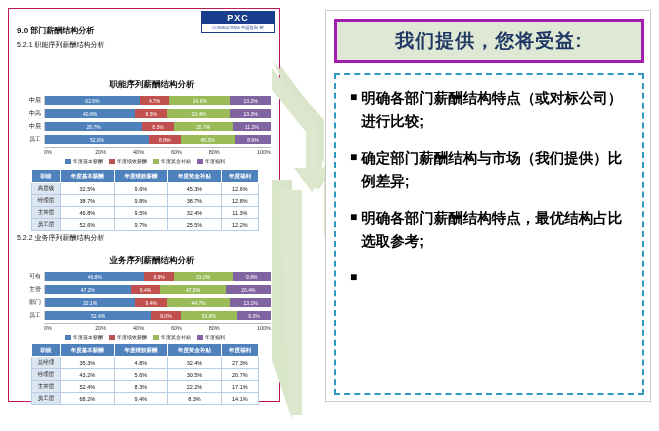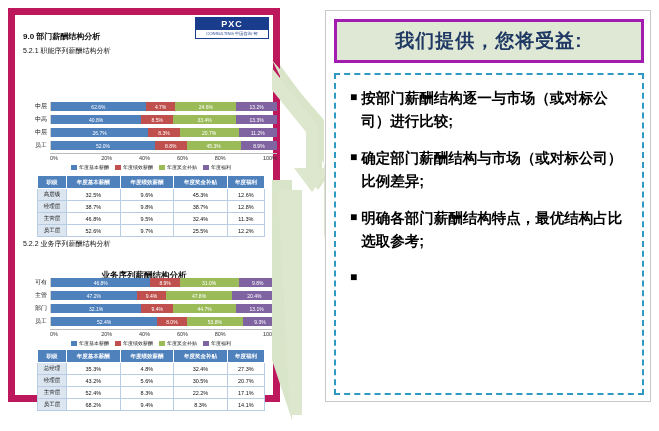--- a/index.html
+++ b/index.html
@@ -16,22 +16,23 @@
   }
 
   
   .doc-panel {
     position: absolute;
     left: 8px;
     top: 8px;
     width: 272px;
     height: 394px;
     background: #ffffff;
-    border: 7px solid #be185d;
+    border: 1px solid #be185d;
     box-sizing: border-box;
+    padding-left: 8px;
   }
   .doc-logo {
     position: absolute;
     right: 4px;
     top: 2px;
     width: 74px;
     height: 22px;
     background: linear-gradient(180deg,#1a3c8c 0%, #1a3c8c 58%, #ffffff 58%, #ffffff 100%);
     border: 1px solid #1a3c8c;
     box-sizing: border-box;
@@ -278,20 +279,21 @@
 
   <div class="doc-logo">
     <span class="l1">PXC</span>
     <span class="l2">CONSULTING 中国咨询·智</span>
   </div>
 
   <div class="doc-h1">9.0 部门薪酬结构分析</div>
   <div class="doc-h2">5.2.1  职能序列薪酬结构分析</div>
 
 
+  <div class="section-title" style="top:70px;">职能序列薪酬结构分析</div>
 
   <div class="chart" style="top:86px;">
     <div class="chart-row">
       <div class="cat">中层</div>
       <div class="bars">
         <div class="seg s1" style="width:42%">62.6%</div>
         <div class="seg s2" style="width:13%">4.7%</div>
         <div class="seg s3" style="width:27%">24.6%</div>
         <div class="seg s4" style="width:18%">13.2%</div>
       </div>
@@ -388,21 +390,21 @@
       <td>52.6%</td>
       <td>9.7%</td>
       <td>25.5%</td>
       <td>12.2%</td>
     </tr>
   </tbody>
     </table>
 
   <div class="sub-head" style="top:224px;">5.2.2 业务序列薪酬结构分析</div>
 
-  <div class="section-title" style="top:246px;margin-top:9px;">业务序列薪酬结构分析</div>
+  <div class="section-title" style="top:246px;">业务序列薪酬结构分析</div>
 
   <div class="chart" style="top:262px;">
     <div class="chart-row">
       <div class="cat">可有</div>
       <div class="bars">
         <div class="seg s1" style="width:44%">46.8%</div>
         <div class="seg s2" style="width:13%">8.9%</div>
         <div class="seg s3" style="width:26%">31.0%</div>
         <div class="seg s4" style="width:17%">9.8%</div>
       </div>
@@ -514,25 +516,25 @@
 </svg>
 
 <div class="right-panel">
   <div class="right-title">
     <span>我们提供，您将受益:</span>
   </div>
 
   <div class="dashed-box">
     <div class="bullet-item">
       <span class="bullet-mark">■</span>
-      <span class="bullet-text">按部门薪酬结构逐一与市场（或对标公司）进行比较;</span>
+      <span class="bullet-text">明确各部门薪酬结构特点（或对标公司）进行比较;</span>
     </div>
     <div class="bullet-item">
       <span class="bullet-mark">■</span>
-      <span class="bullet-text">确定部门薪酬结构与市场（或对标公司）比例差异;</span>
+      <span class="bullet-text">确定部门薪酬结构与市场（我们提供）比例差异;</span>
     </div>
     <div class="bullet-item">
       <span class="bullet-mark">■</span>
       <span class="bullet-text">明确各部门薪酬结构特点，最优结构占比选取参考;</span>
     </div>
     <div class="bullet-item">
       <span class="bullet-mark">■</span>
     </div>
   </div>
 </div>

